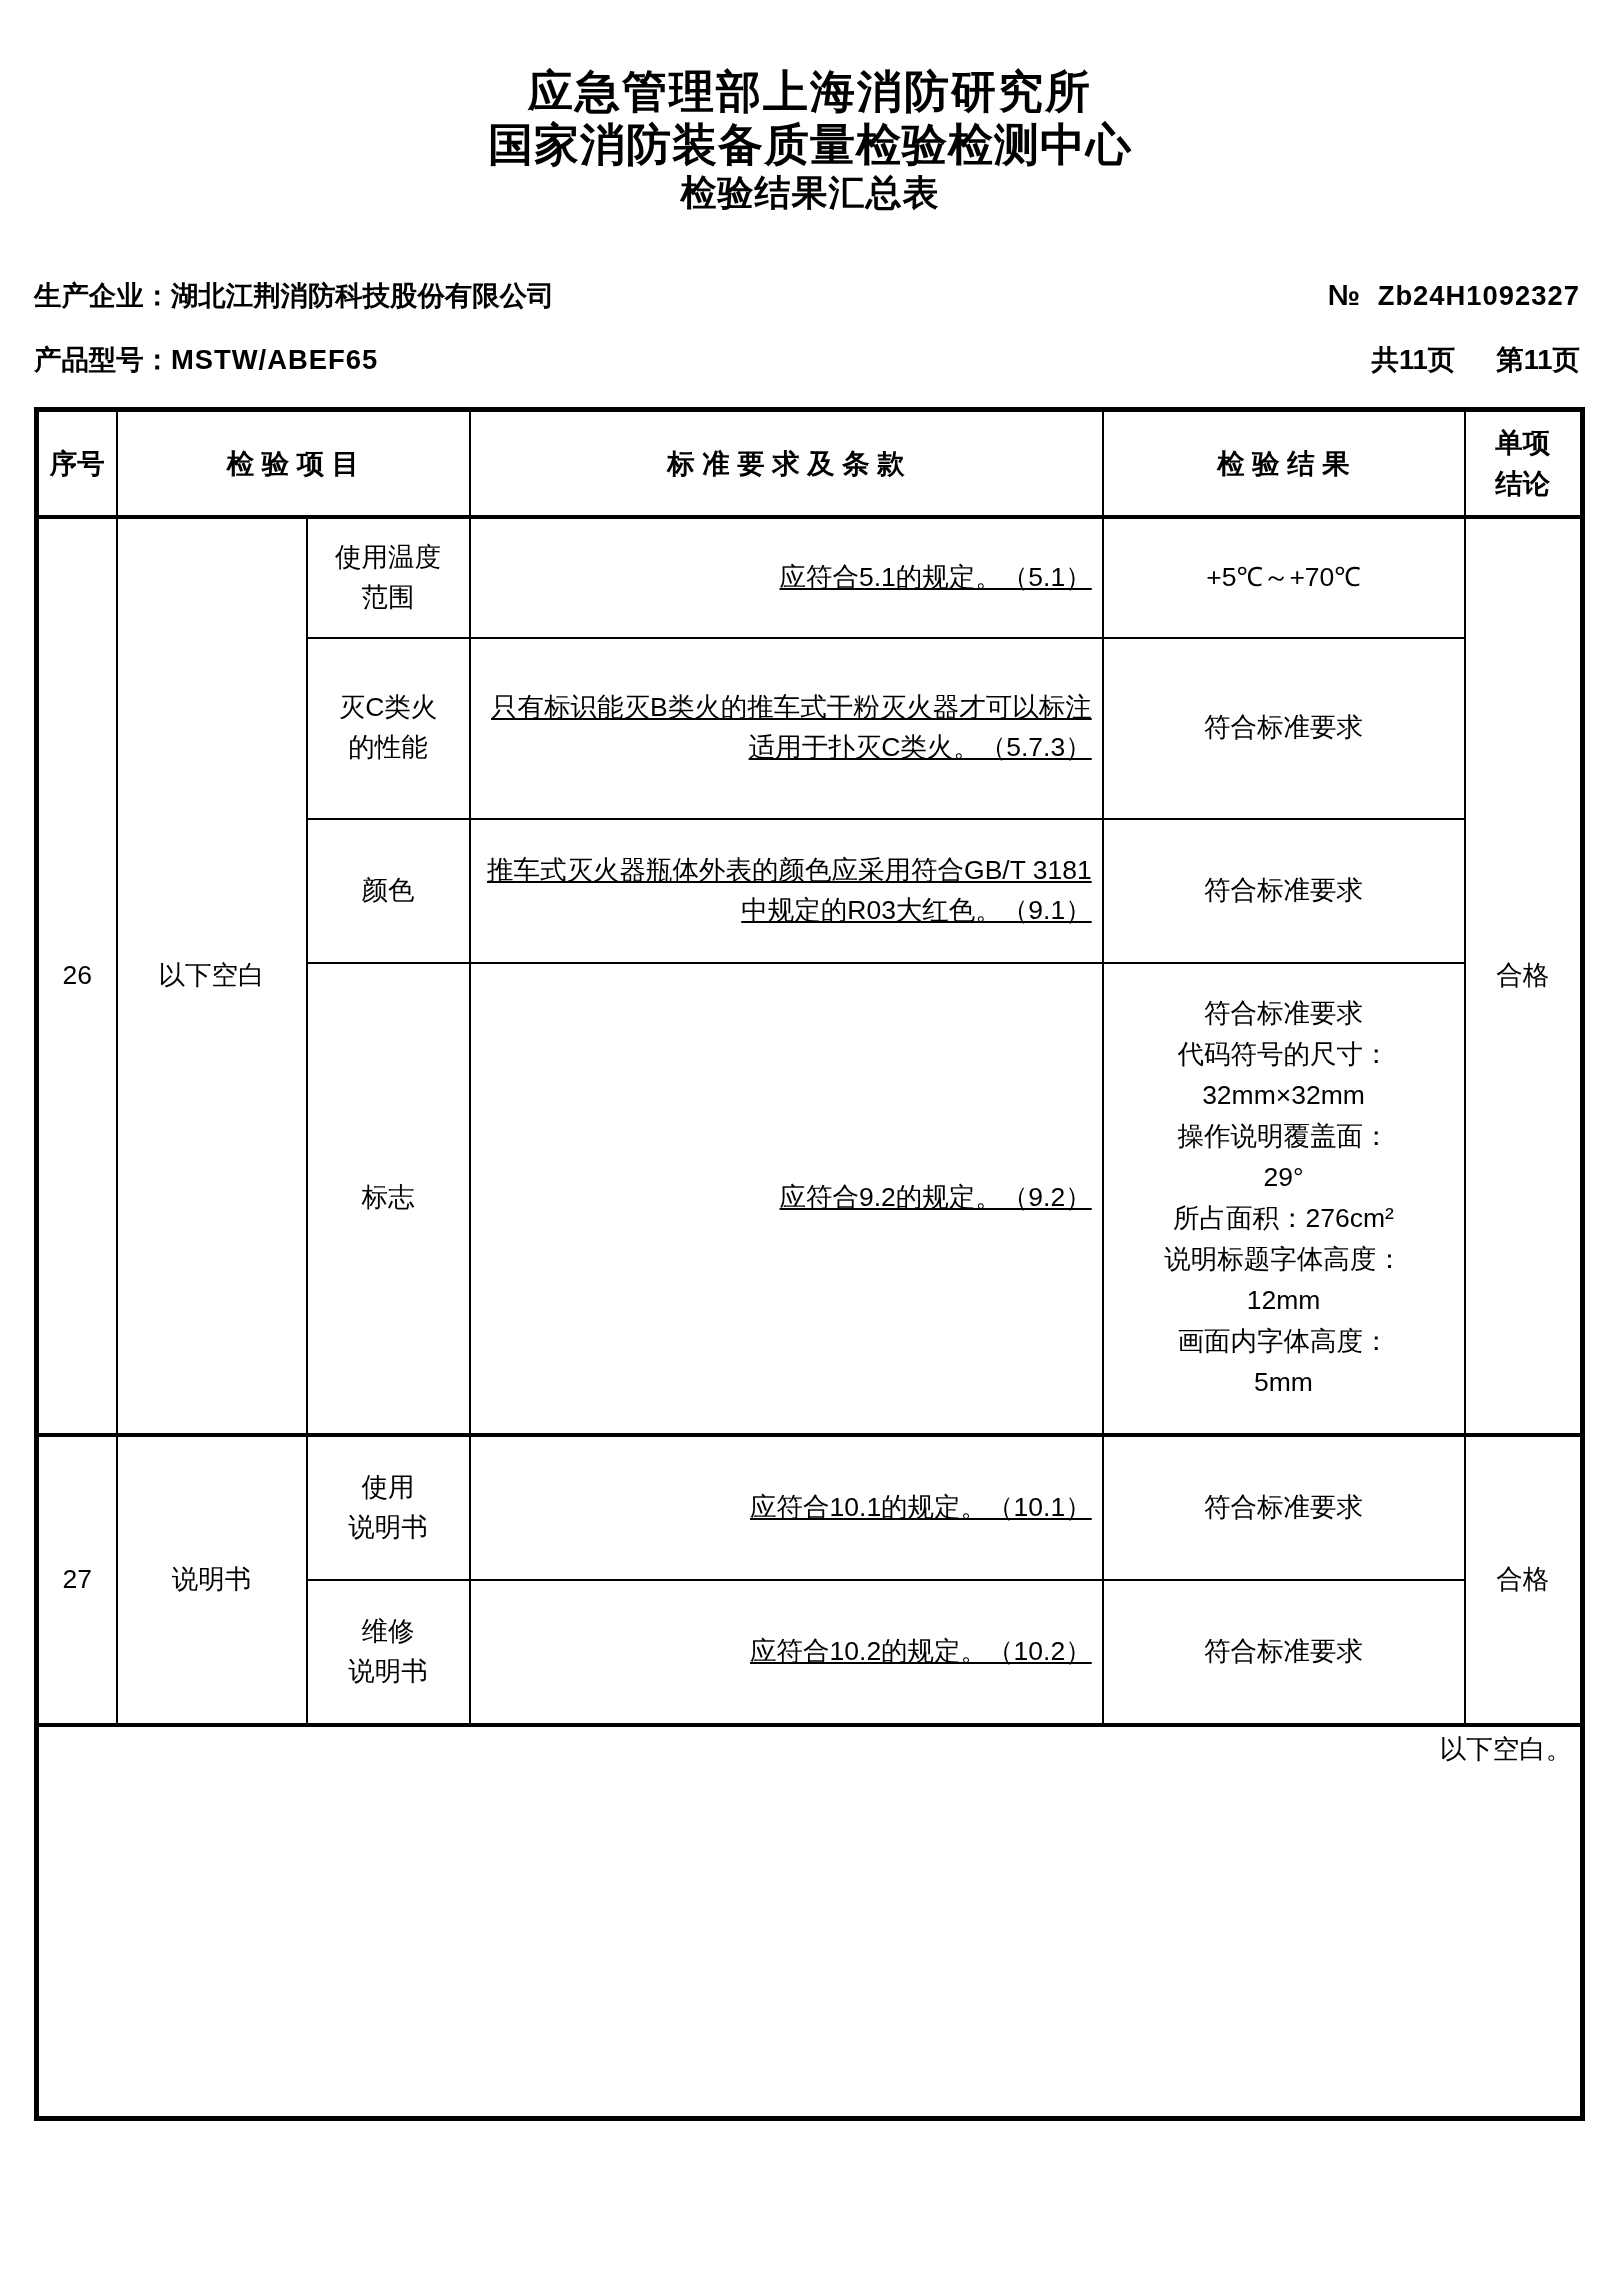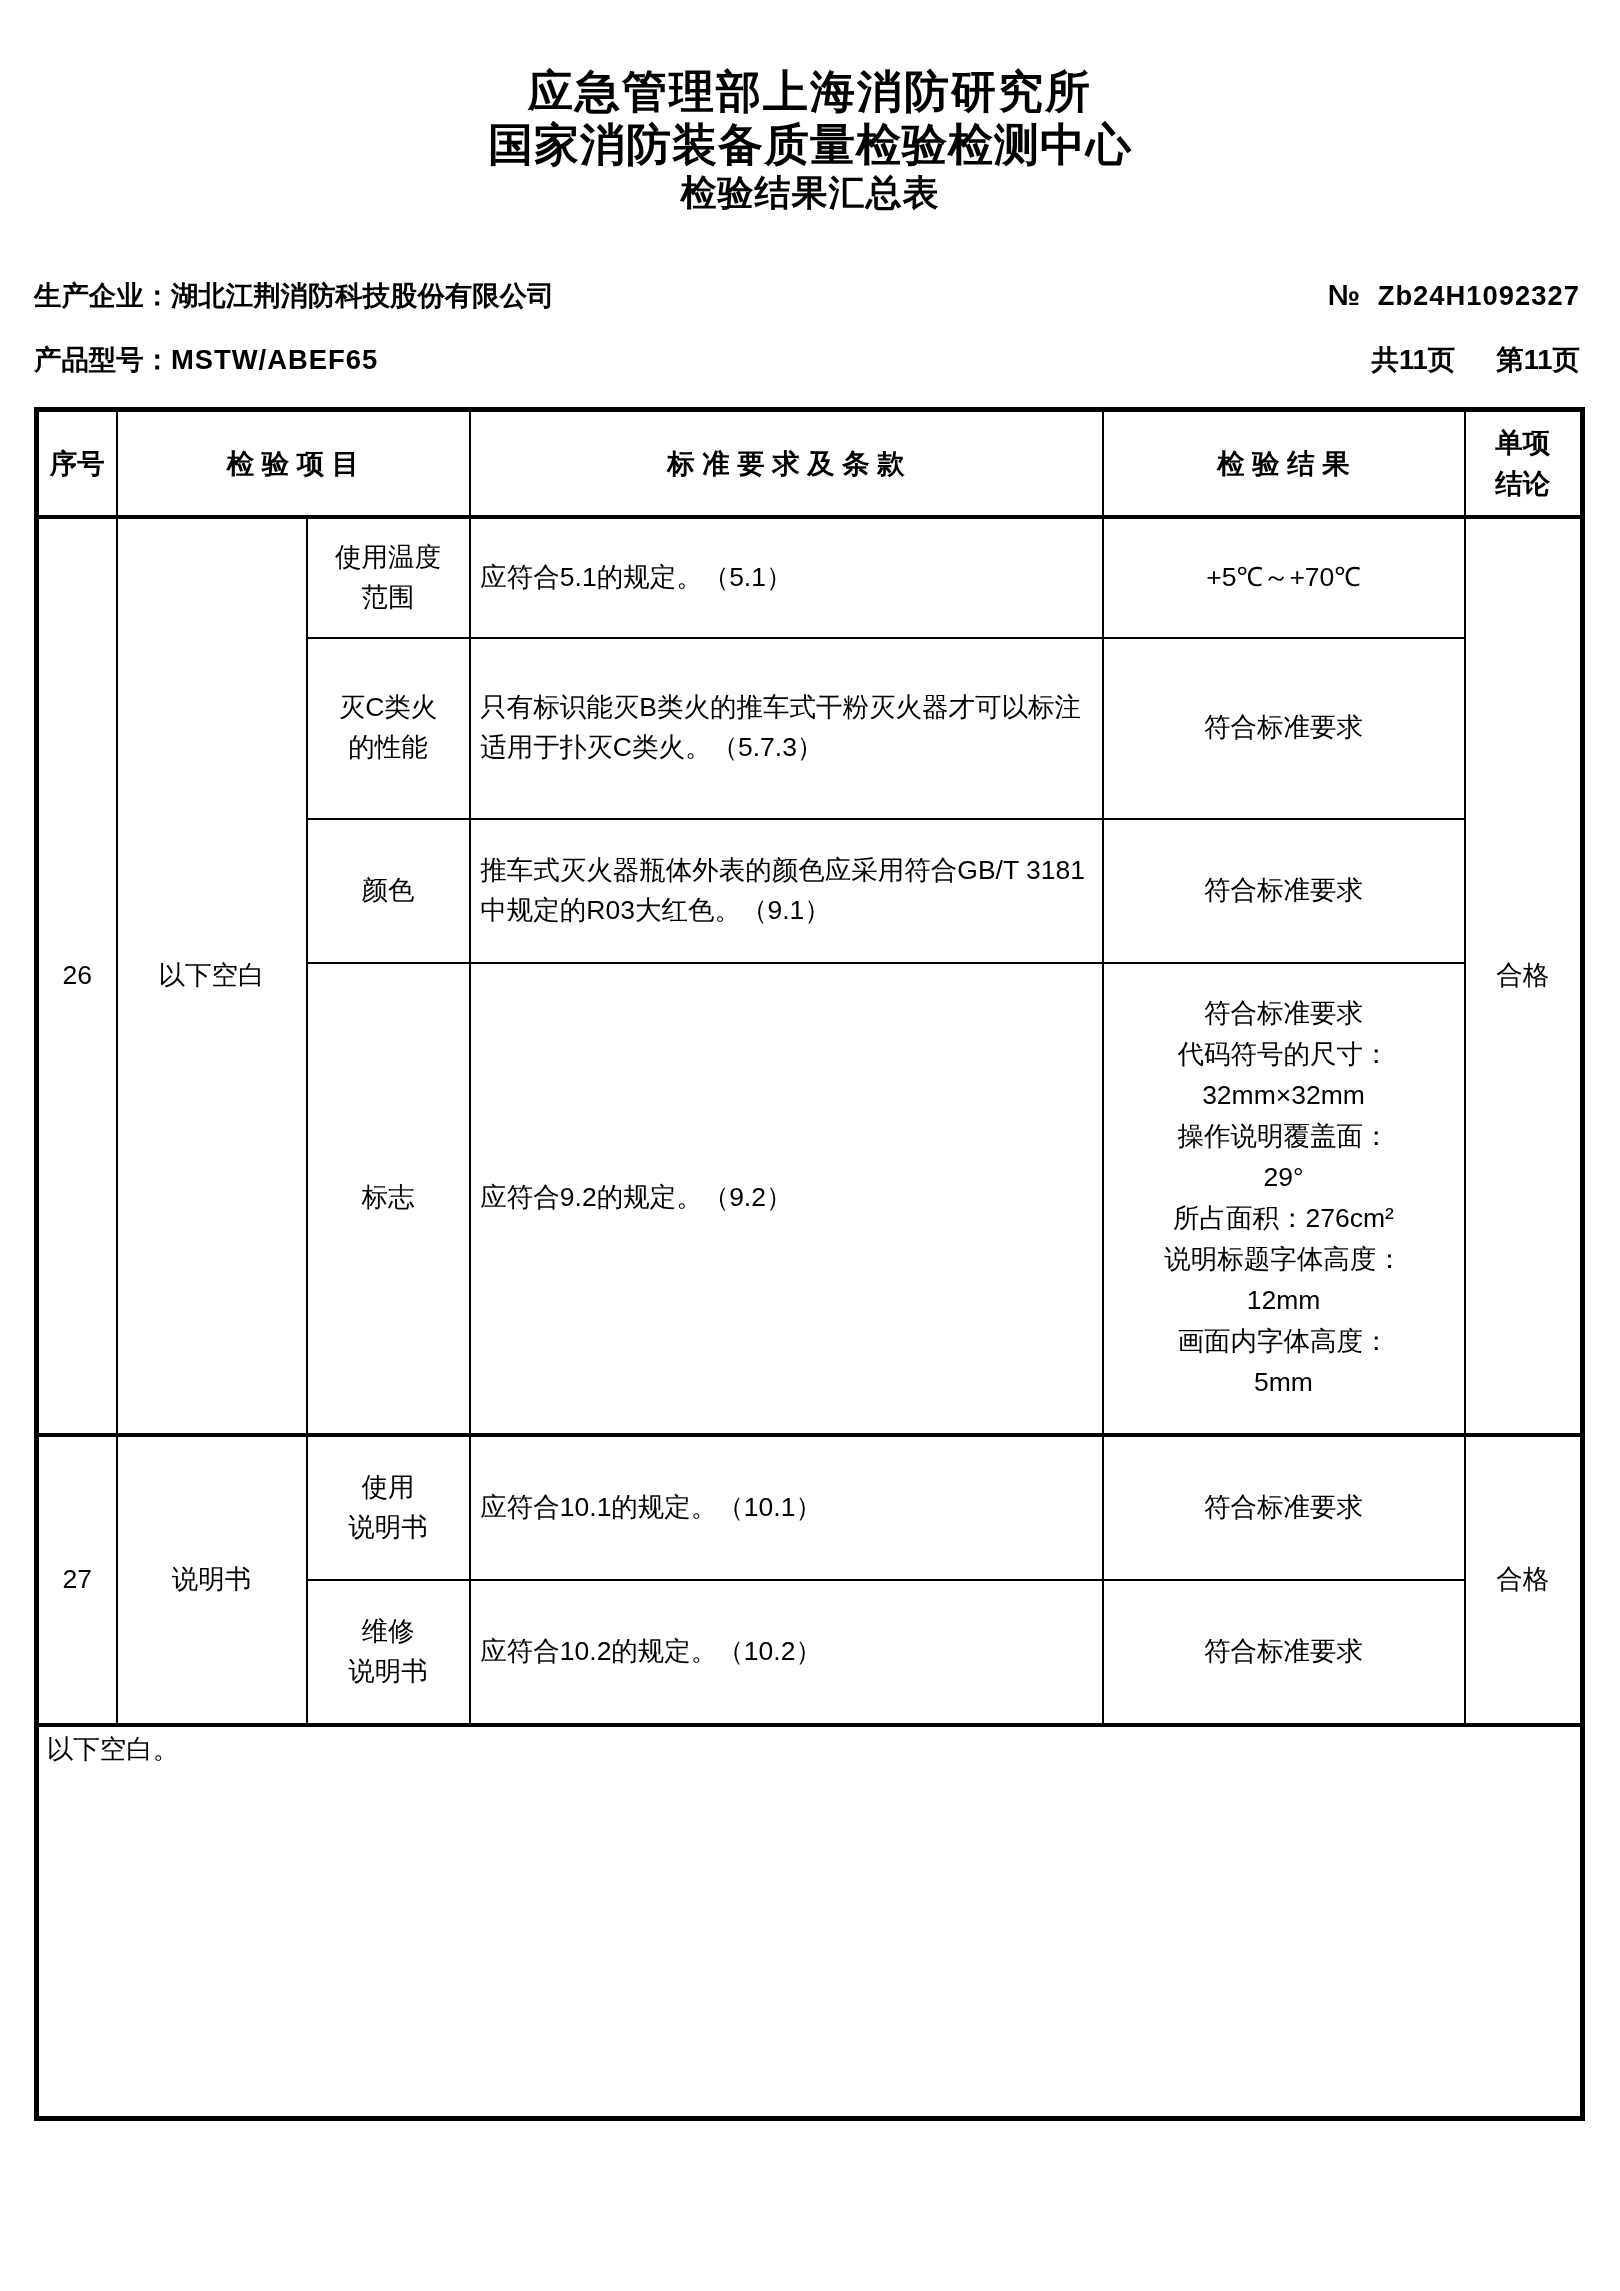--- a/index.html
+++ b/index.html
@@ -44,25 +44,26 @@
     line-height: 1.5;
     vertical-align: middle;
     text-align: center;
     white-space: pre-line;
     overflow: hidden;
   }
   .result-table tr.hdr td { font-weight: 600; font-size: 27.4px; border-bottom-width: 4.9px; }
   .result-table td.group-span { border-bottom-width: 4.9px; }
   .result-table tr.group-last td { border-bottom-width: 4.9px; }
   .result-table td.req {
-    text-align: left;
+    text-align: right;
     padding: 5.9px 9.8px 5.9px 9.8px;
+    text-decoration: underline;
   }
   .result-table td.blank-cell {
-    text-align: left;
+    text-align: right;
     vertical-align: top;
     padding: 3.9px 7.8px;
     border-bottom-width: 0;
   }
   .result-table td.result-multiline { line-height: 1.55; padding: 7.8px 3.9px; }
 </style>
 </head>
 <body>
 
 <div class="page">

